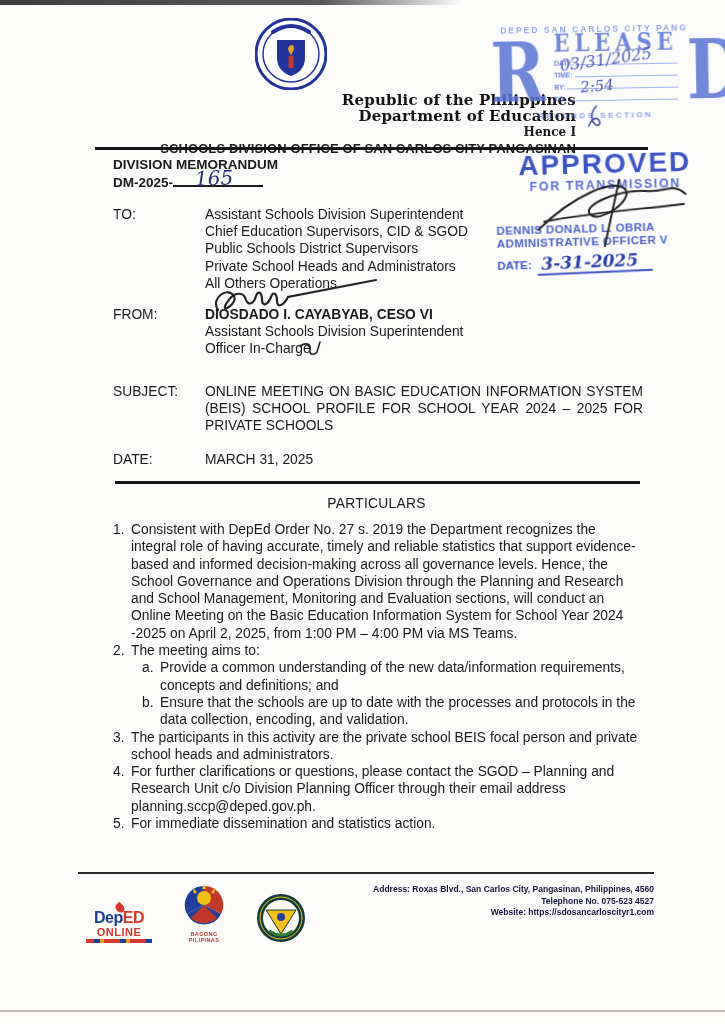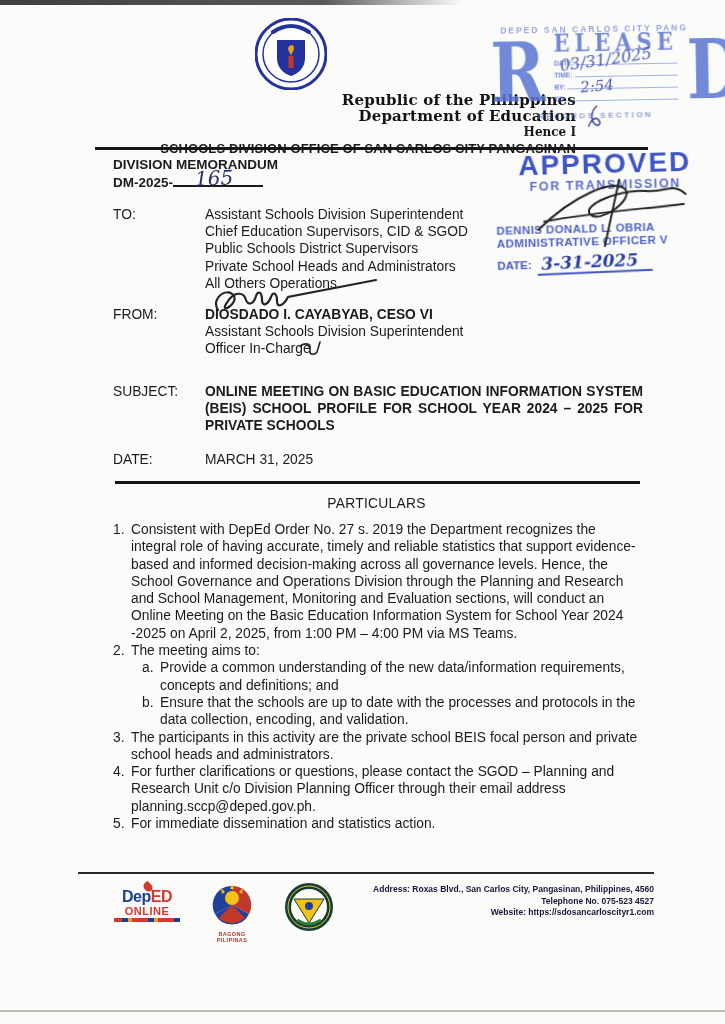--- a/index.html
+++ b/index.html
@@ -61,21 +61,21 @@
   .dm-underline { display:inline-block; width:90px; border-bottom:2px solid #1b1b1b; position:relative; height:14px; }
   .dm-165 { position:absolute; left:22px; top:-7px; font-size:20px; font-weight:normal;
     color:#27306b; transform:rotate(-2deg); }
 
   .row { position:absolute; left:113px; display:grid; grid-template-columns:92px 1fr; font-size:13.8px; line-height:17.2px; }
   .row .lbl { font-weight:normal; }
   .to-row { top:206px; width:430px; }
   .from-row { top:306px; width:440px; }
   .from-name { font-weight:bold; }
   .subj-row { top:383px; width:530px; }
-  .subj-txt { font-weight:bold; text-align:justify; }
+  .subj-txt { font-weight:normal; text-align:justify; }
   .date-row { top:451px; width:430px; }
   .date-val { font-weight:normal; }
   .mid-rule { position:absolute; top:481px; left:115px; width:525px; height:2.5px; background:#151515; }
 
   
   .sig1 { position:absolute; top:276px; left:208px; }
   .curly { position:absolute; top:339px; left:297px; }
   svg.inksvg path { fill:none; stroke:#242424; stroke-linecap:round; }
   svg.bluesvg path { fill:none; stroke:#26338f; stroke-linecap:round; }
 
@@ -83,21 +83,21 @@
   .part-head { position:absolute; top:496px; left:113px; width:527px; text-align:center;
     font-size:13.8px; letter-spacing:.3px; }
   .plist { position:absolute; top:521px; left:113px; width:529px; font-size:13.8px; line-height:17.3px; }
   .pitem { display:flex; }
   .pitem .num { width:18px; flex:none; }
   .pitem .txt { flex:1; }
   .pitem.sub { margin-left:29px; }
 
   
   .foot-rule { position:absolute; top:872px; left:78px; width:576px; height:1.5px; background:#2a2a2a; }
-  .logos { position:absolute; top:882px; left:86px; display:flex; align-items:flex-start; gap:24px;margin-left:28px; }
+  .logos { position:absolute; top:882px; left:86px; display:flex; align-items:flex-end; gap:24px; }
   .deped-logo { width:66px; text-align:center; }
   .deped-word { font-weight:bold; font-size:16px; line-height:16px; letter-spacing:-.5px; }
   .deped-word .b { color:#1b3f94; } .deped-word .r { color:#d6372e; }
   .deped-drop { width:8px; height:10px; background:#d6372e; border-radius:50% 50% 50% 0;
     transform:rotate(135deg); margin:0 auto -3px 30px; }
   .matatag { font-weight:bold; font-size:11px; color:#d6372e; letter-spacing:.5px; line-height:12px; }
   .mat-bar { height:4px; margin-top:1px; background:repeating-linear-gradient(90deg,
       #d6372e 0 8px, #1b3f94 8px 14px, #e8a11c 14px 18px, #d6372e 18px 26px); }
   .bagong { width:56px; text-align:center; }
   .bagong-label { font-weight:bold; font-size:5.5px; color:#b3372c; letter-spacing:.4px; margin-top:-1px; }

